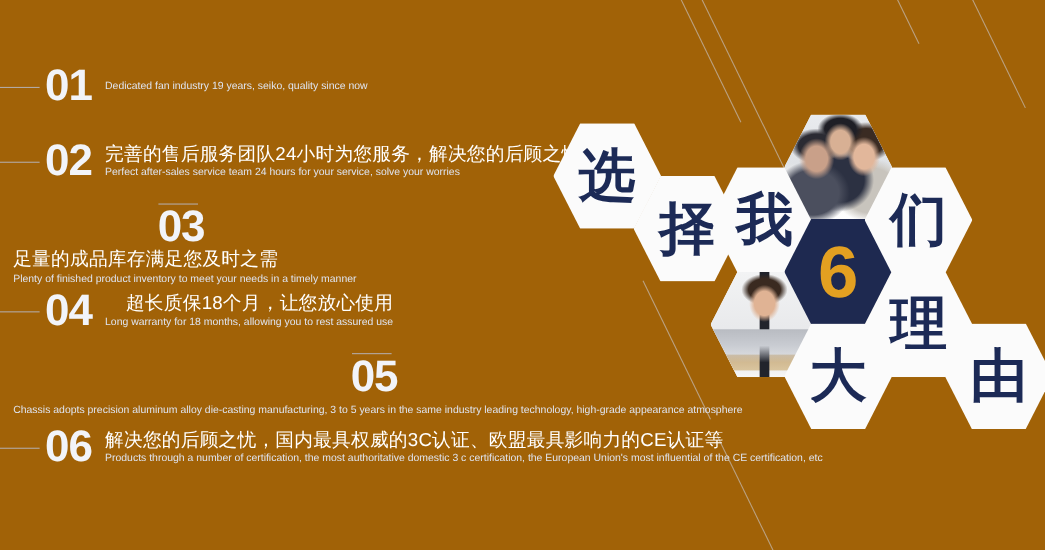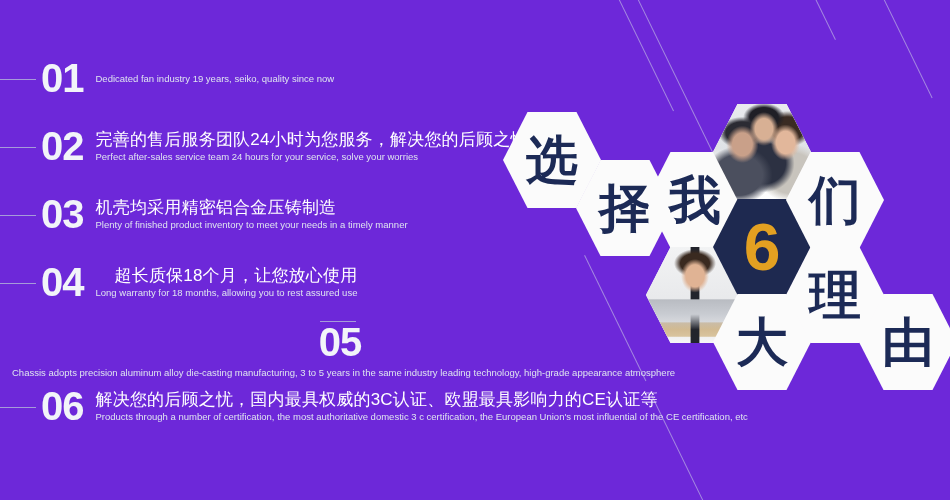--- a/index.html
+++ b/index.html
@@ -5,21 +5,21 @@
   html,body{margin:0;padding:0;}
   body{
     width:950px;height:500px;
     background:#1e2950;
     font-family:"Liberation Sans","DejaVu Sans",sans-serif;
     overflow:hidden;
   }
   #stage{
     position:relative;
     width:950px;height:500px;
-    background:#6d28d9;
+    background:#a16207;
     overflow:hidden;
   }
 
   
   .diag{
     position:absolute;
     background:#cfd6e6;
     opacity:.55;
     transform-origin:0 0;
     height:1px;
@@ -153,25 +153,25 @@
 
     <div class="reason" style="top:115px;justify-content:flex-end;">
       <div class="r-rule"></div>
       <div class="r-num">02</div>
       <div class="r-texts">
         <div class="r-cn">完善的售后服务团队24小时为您服务，解决您的后顾之忧</div>
         <div class="r-en">Perfect after-sales service team 24 hours for your service, solve your worries</div>
       </div>
     </div>
 
-    <div class="reason" style="top:183px;">
+    <div class="reason" style="top:183px;flex-direction:column;">
       <div class="r-rule"></div>
       <div class="r-num">03</div>
       <div class="r-texts">
-        <div class="r-cn">机壳均采用精密铝合金压铸制造</div>
+        <div class="r-cn">足量的成品库存满足您及时之需</div>
         <div class="r-en">Plenty of finished product inventory to meet your needs in a timely manner</div>
       </div>
     </div>
 
     <div class="reason" style="top:251px;text-align:right;">
       <div class="r-rule"></div>
       <div class="r-num">04</div>
       <div class="r-texts">
         <div class="r-cn">超长质保18个月，让您放心使用</div>
         <div class="r-en">Long warranty for 18 months, allowing you to rest assured use</div>

